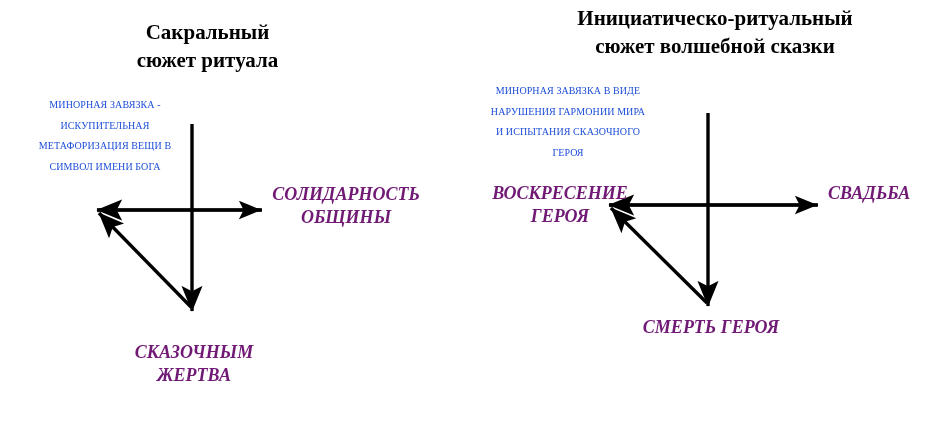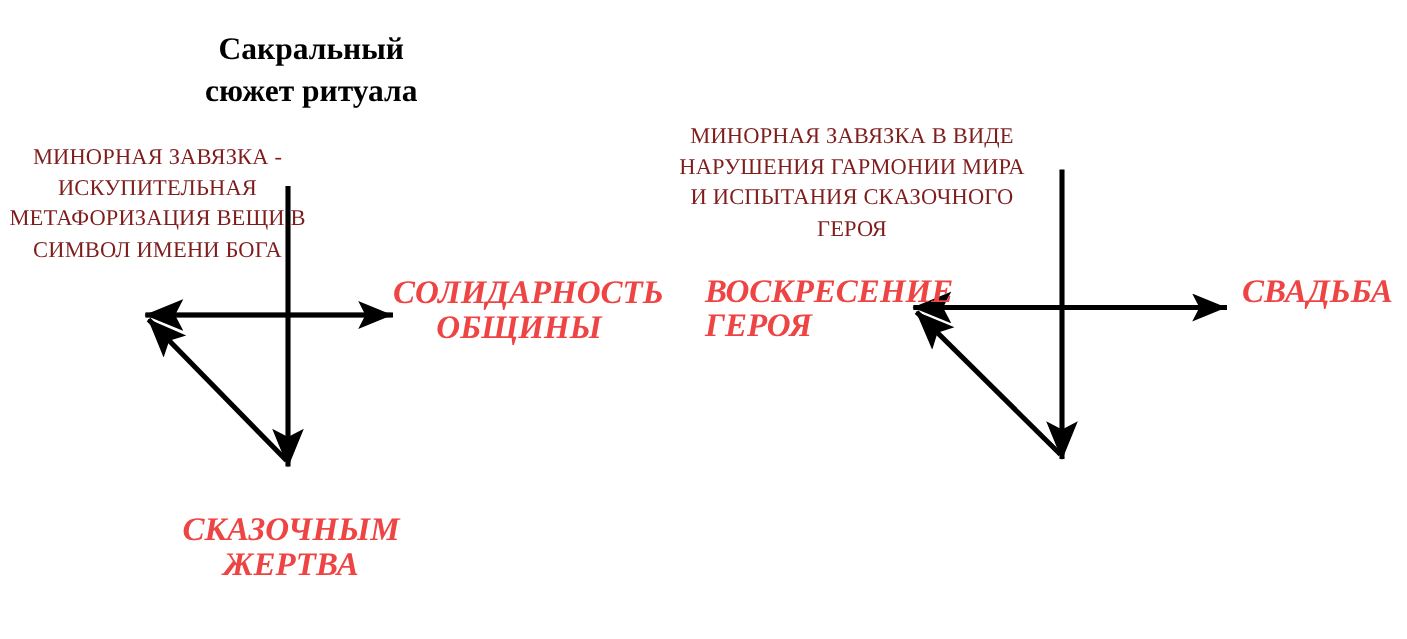--- a/index.html
+++ b/index.html
@@ -27,41 +27,41 @@
     line-height: 28px;
     text-align: center;
     color: #000;
     white-space: pre-line;
   }
 
   
   .note {
     font-family: "Liberation Serif", "DejaVu Serif", serif;
     font-weight: normal;
-    font-size: 15px;
+    font-size: 10px;
     line-height: 20.5px;
     text-align: center;
-    color: #7f1d1d;
+    color: #1d4ed8;
     white-space: pre-line;
     letter-spacing: 0.1px;
   }
 
   
   .axis-label {
     font-family: "Liberation Serif", "DejaVu Serif", serif;
     font-weight: bold;
     font-style: italic;
-    font-size: 22px;
+    font-size: 18px;
     line-height: 23px;
-    color: #ef4444;
+    color: #701a75;
     white-space: pre-line;
   }
   .ta-c { text-align: center; }
   .ta-l { text-align: left; }
-  .ta-r { text-align: left; }
+  .ta-r { text-align: center; }
 
   
   svg.arrows {
     position: absolute;
     left: 0;
     top: 0;
     width: 938px;
     height: 426px;
     pointer-events: none;
   }
@@ -107,26 +107,29 @@
 МЕТАФОРИЗАЦИЯ ВЕЩИ В
 СИМВОЛ ИМЕНИ БОГА</div>
 
 
   <div class="abs axis-label ta-c" style="left:262px; top:183px; width:168px;">СОЛИДАРНОСТЬ
 ОБЩИНЫ</div>
 
   <div class="abs axis-label ta-c" style="left:106px; top:341px; width:176px;">СКАЗОЧНЫМ
 ЖЕРТВА</div>
 
+  <div class="abs panel-title" style="left:520px; top:4px; width:390px;">Инициатическо-ритуальный
+сюжет волшебной сказки</div>
 
   <div class="abs note ta-c" style="left:424px; top:81px; width:288px;">МИНОРНАЯ ЗАВЯЗКА В ВИДЕ
 НАРУШЕНИЯ ГАРМОНИИ МИРА
 И   ИСПЫТАНИЯ СКАЗОЧНОГО
 ГЕРОЯ</div>
 
 
   <div class="abs axis-label ta-r" style="left:470px; top:182px; width:180px;">ВОСКРЕСЕНИЕ
 ГЕРОЯ</div>
 
   <div class="abs axis-label ta-l" style="left:828px; top:182px; width:110px;">СВАДЬБА</div>
 
+  <div class="abs axis-label ta-c" style="left:606px; top:316px; width:210px;">СМЕРТЬ ГЕРОЯ</div>
 
 </div>
 
 </body></html>

